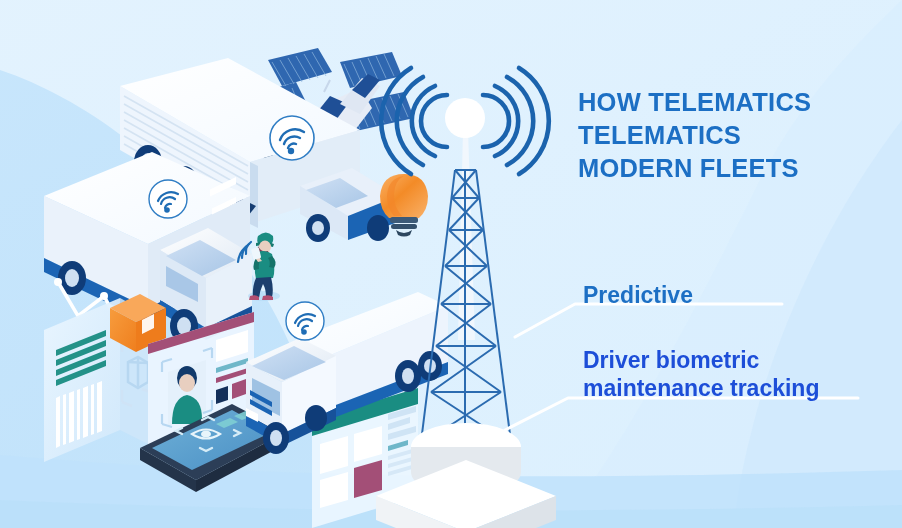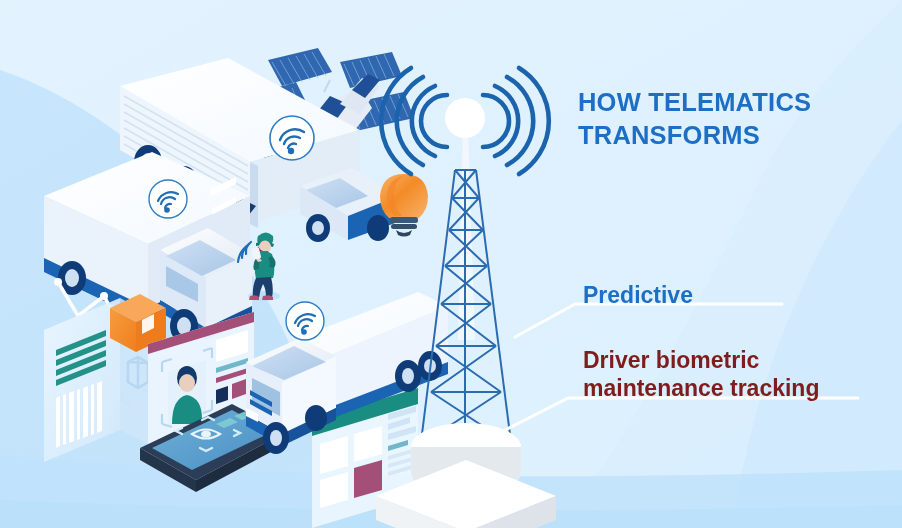--- a/index.html
+++ b/index.html
@@ -16,21 +16,21 @@
     left:578px;top:86px;width:320px;
     color:#1c6fc4;font-weight:bold;font-size:25.5px;line-height:33px;
     letter-spacing:.2px;
   }
   #cap1{
     left:583px;top:234px;width:300px;
     color:#1c6fc4;font-weight:bold;font-size:23px;line-height:28px;margin-top:47px;
   }
   #cap2{
     left:583px;top:346px;width:310px;
-    color:#7f1d1d;font-weight:bold;font-size:23px;line-height:28px;
+    color:#1d4ed8;font-weight:bold;font-size:23px;line-height:28px;
   }
   .ln{white-space:nowrap;display:block;}
 </style>
 </head>
 <body>
 
 <div id="stage">
 
   <svg id="bg" viewBox="0 0 902 528">
     <defs>
@@ -416,21 +416,22 @@
     </g>
 
     <g stroke="#ffffff" stroke-width="3" fill="none" stroke-linecap="round" stroke-linejoin="round">
       <path d="M515,337 L575,304 L782,304"></path>
       <path d="M505,430 L568,398 L858,398"></path>
     </g>
   </svg>
 
   <div id="title" class="txt">
     <span class="ln">HOW TELEMATICS</span>
-    <span class="ln">TRANSFORMS</span>
+    <span class="ln">TELEMATICS</span>
+    <span class="ln">MODERN FLEETS</span>
   </div>
 
   <div id="cap1" class="txt">
     <span class="ln">Predictive</span>
   </div>
 
   <div id="cap2" class="txt">
     <span class="ln">Driver biometric</span>
     <span class="ln">maintenance tracking</span>
   </div>

